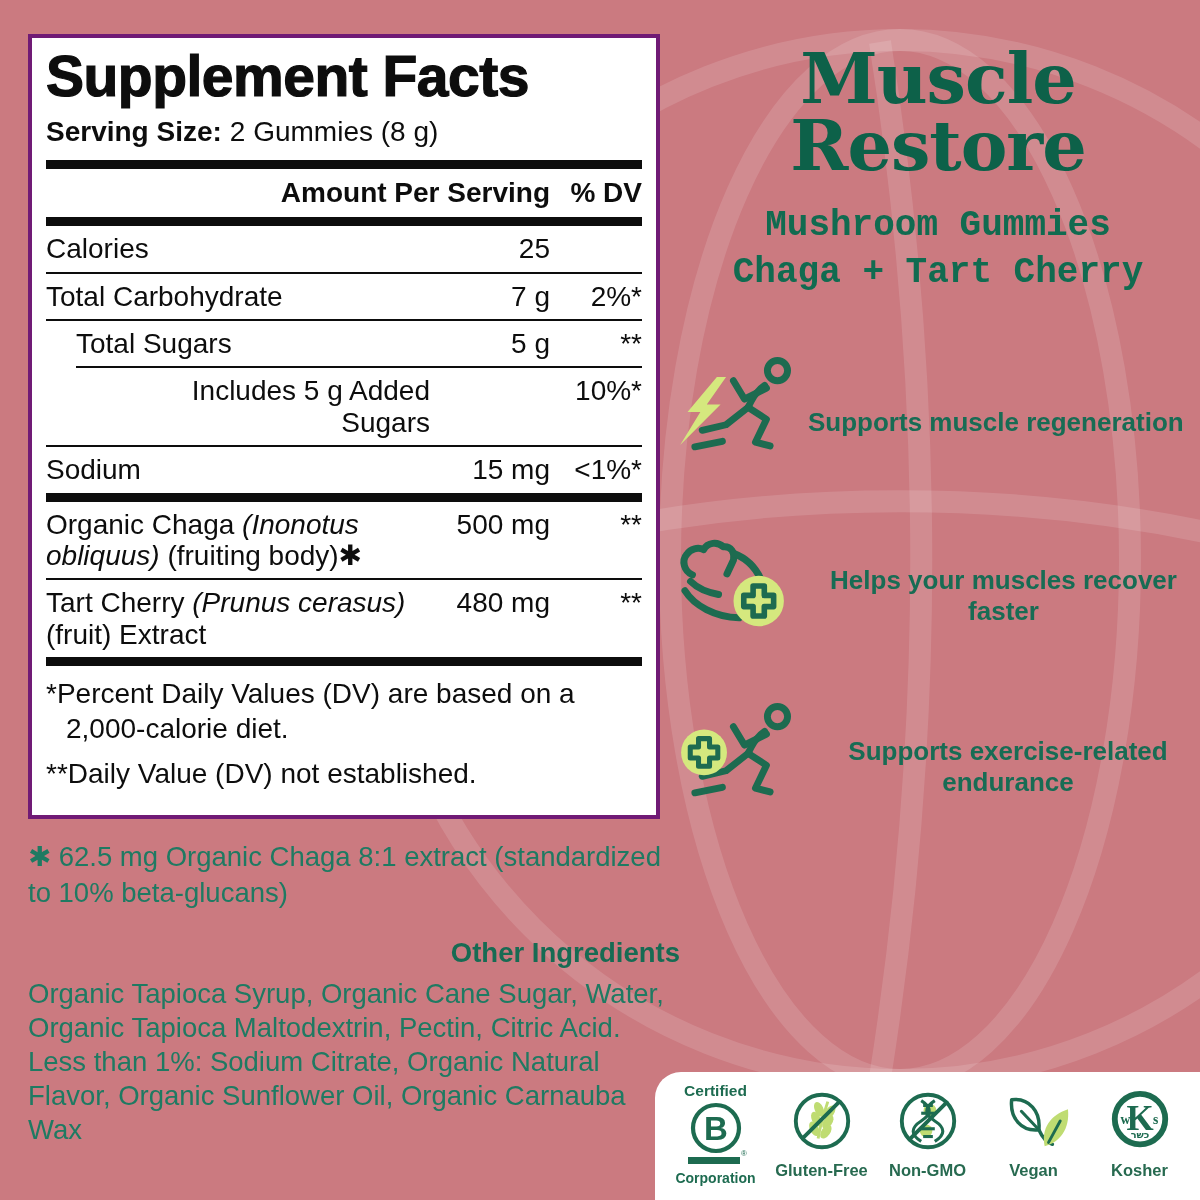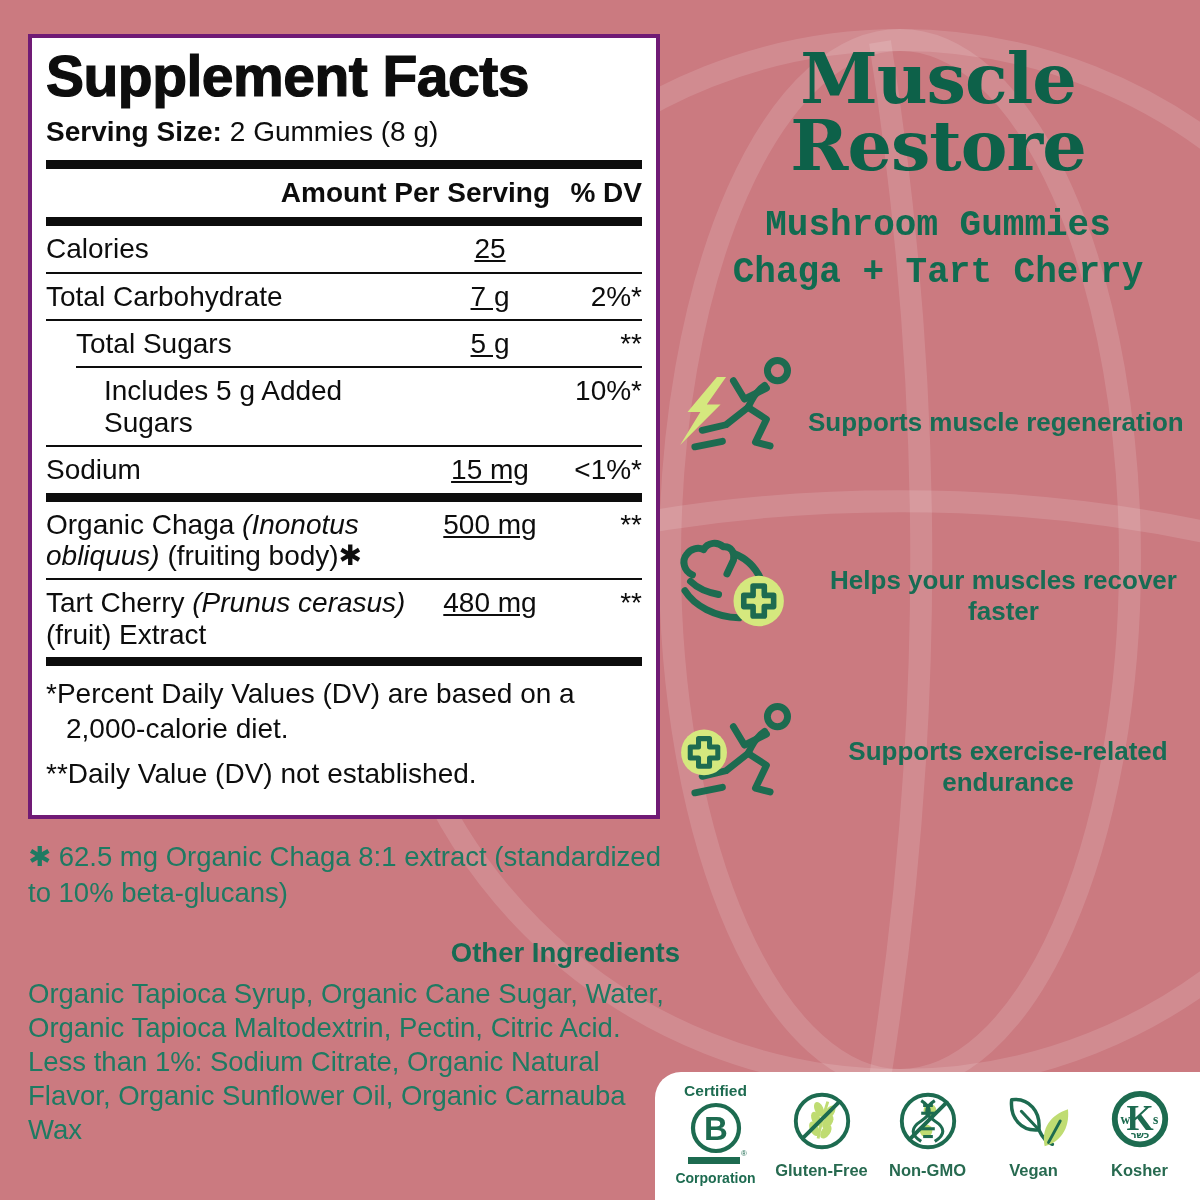--- a/index.html
+++ b/index.html
@@ -15,26 +15,26 @@
   .sf-panel{background:#ffffff;border:4px solid #701a75;padding:8px 14px 12px;color:#0d0d0d;}
   .sf-title{font-size:57px;font-weight:bold;letter-spacing:-0.5px;line-height:1.06;-webkit-text-stroke:1.2px #0d0d0d;}
   .sf-serving{font-size:28px;margin:10px 0 12px;}
   .sf-serving .b{font-weight:bold;}
   .sf-serving .v{margin-left:8px;}
   .bar-thick{height:9px;background:#0d0d0d;}
   .sep{height:2px;background:#0d0d0d;}
   .sep.ind{margin-left:30px;}
   .sf-header{display:flex;font-weight:bold;font-size:28px;padding:8px 0;}
   .hdr-amt{flex:1;text-align:right;}
-  .col-amt{width:120px;text-align:center;white-space:nowrap;text-decoration:underline;}
+  .col-amt{width:120px;text-align:right;white-space:nowrap;}
   .col-dv{width:92px;text-align:right;white-space:nowrap;}
   .sf-row{display:flex;align-items:flex-start;font-size:28px;padding:7px 0;line-height:1.12;}
   .sf-row .nm{flex:1;}
   .ind-1 .nm{padding-left:30px;}
-  .ind-2 .nm{padding-left:58px;}
+  .ind-2 .nm{padding-left:58px;text-align:right;}
   .sci{font-style:italic;}
   .sf-foot{font-size:28px;padding:10px 0 2px;}
   .sf-foot p{margin:0 0 10px;padding-left:20px;text-indent:-20px;line-height:1.25;}
 
   .chaga-note{margin-top:20px;width:650px;font-size:27.5px;line-height:1.3;color:#1f7a62;}
   .other-ing{margin-top:26px;width:652px;}
   .other-ing .head{font-size:27.5px;font-weight:bold;color:#176b53;margin:0 0 8px;text-align:right;}
   .other-ing .bodytxt{font-size:27.5px;line-height:1.24;color:#1f7a62;margin:0;}
 
   

